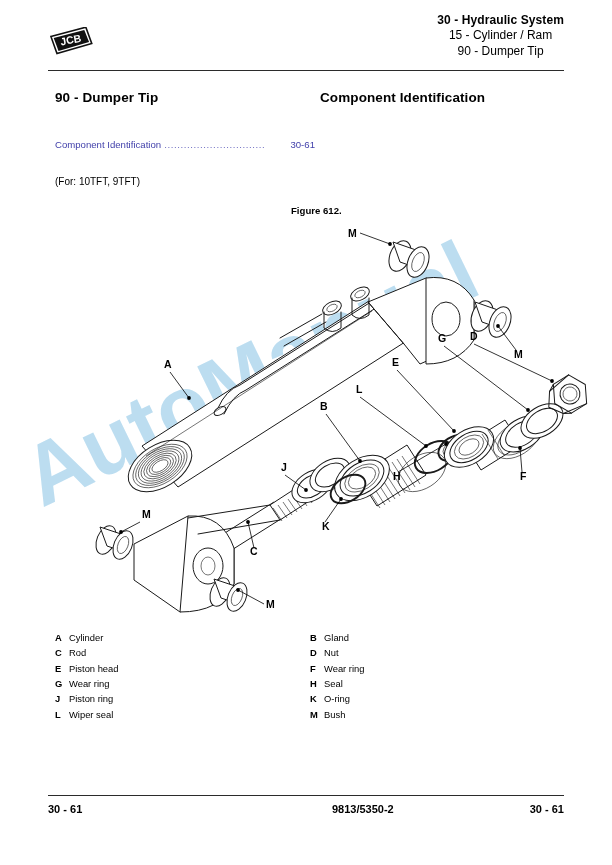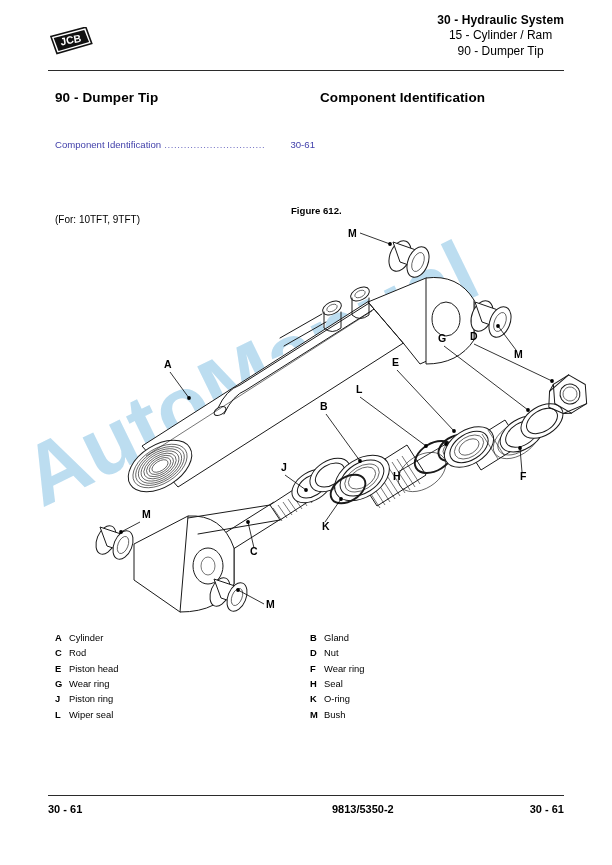--- a/index.html
+++ b/index.html
@@ -104,21 +104,20 @@
     font-size: 9.6px;
   }
   .toc-page { flex: 0 0 auto; margin-top: 16px; }
 
   .applies {
     position: absolute;
     left: 55px;
     top: 176px;
     font-size: 10px;
     color: #000;
-    margin-top: 38px;
   }
 
   
   .figure-caption {
     position: absolute;
     left: 291px;
     top: 205px;
     font-size: 9.6px;
     font-weight: bold;
   }

